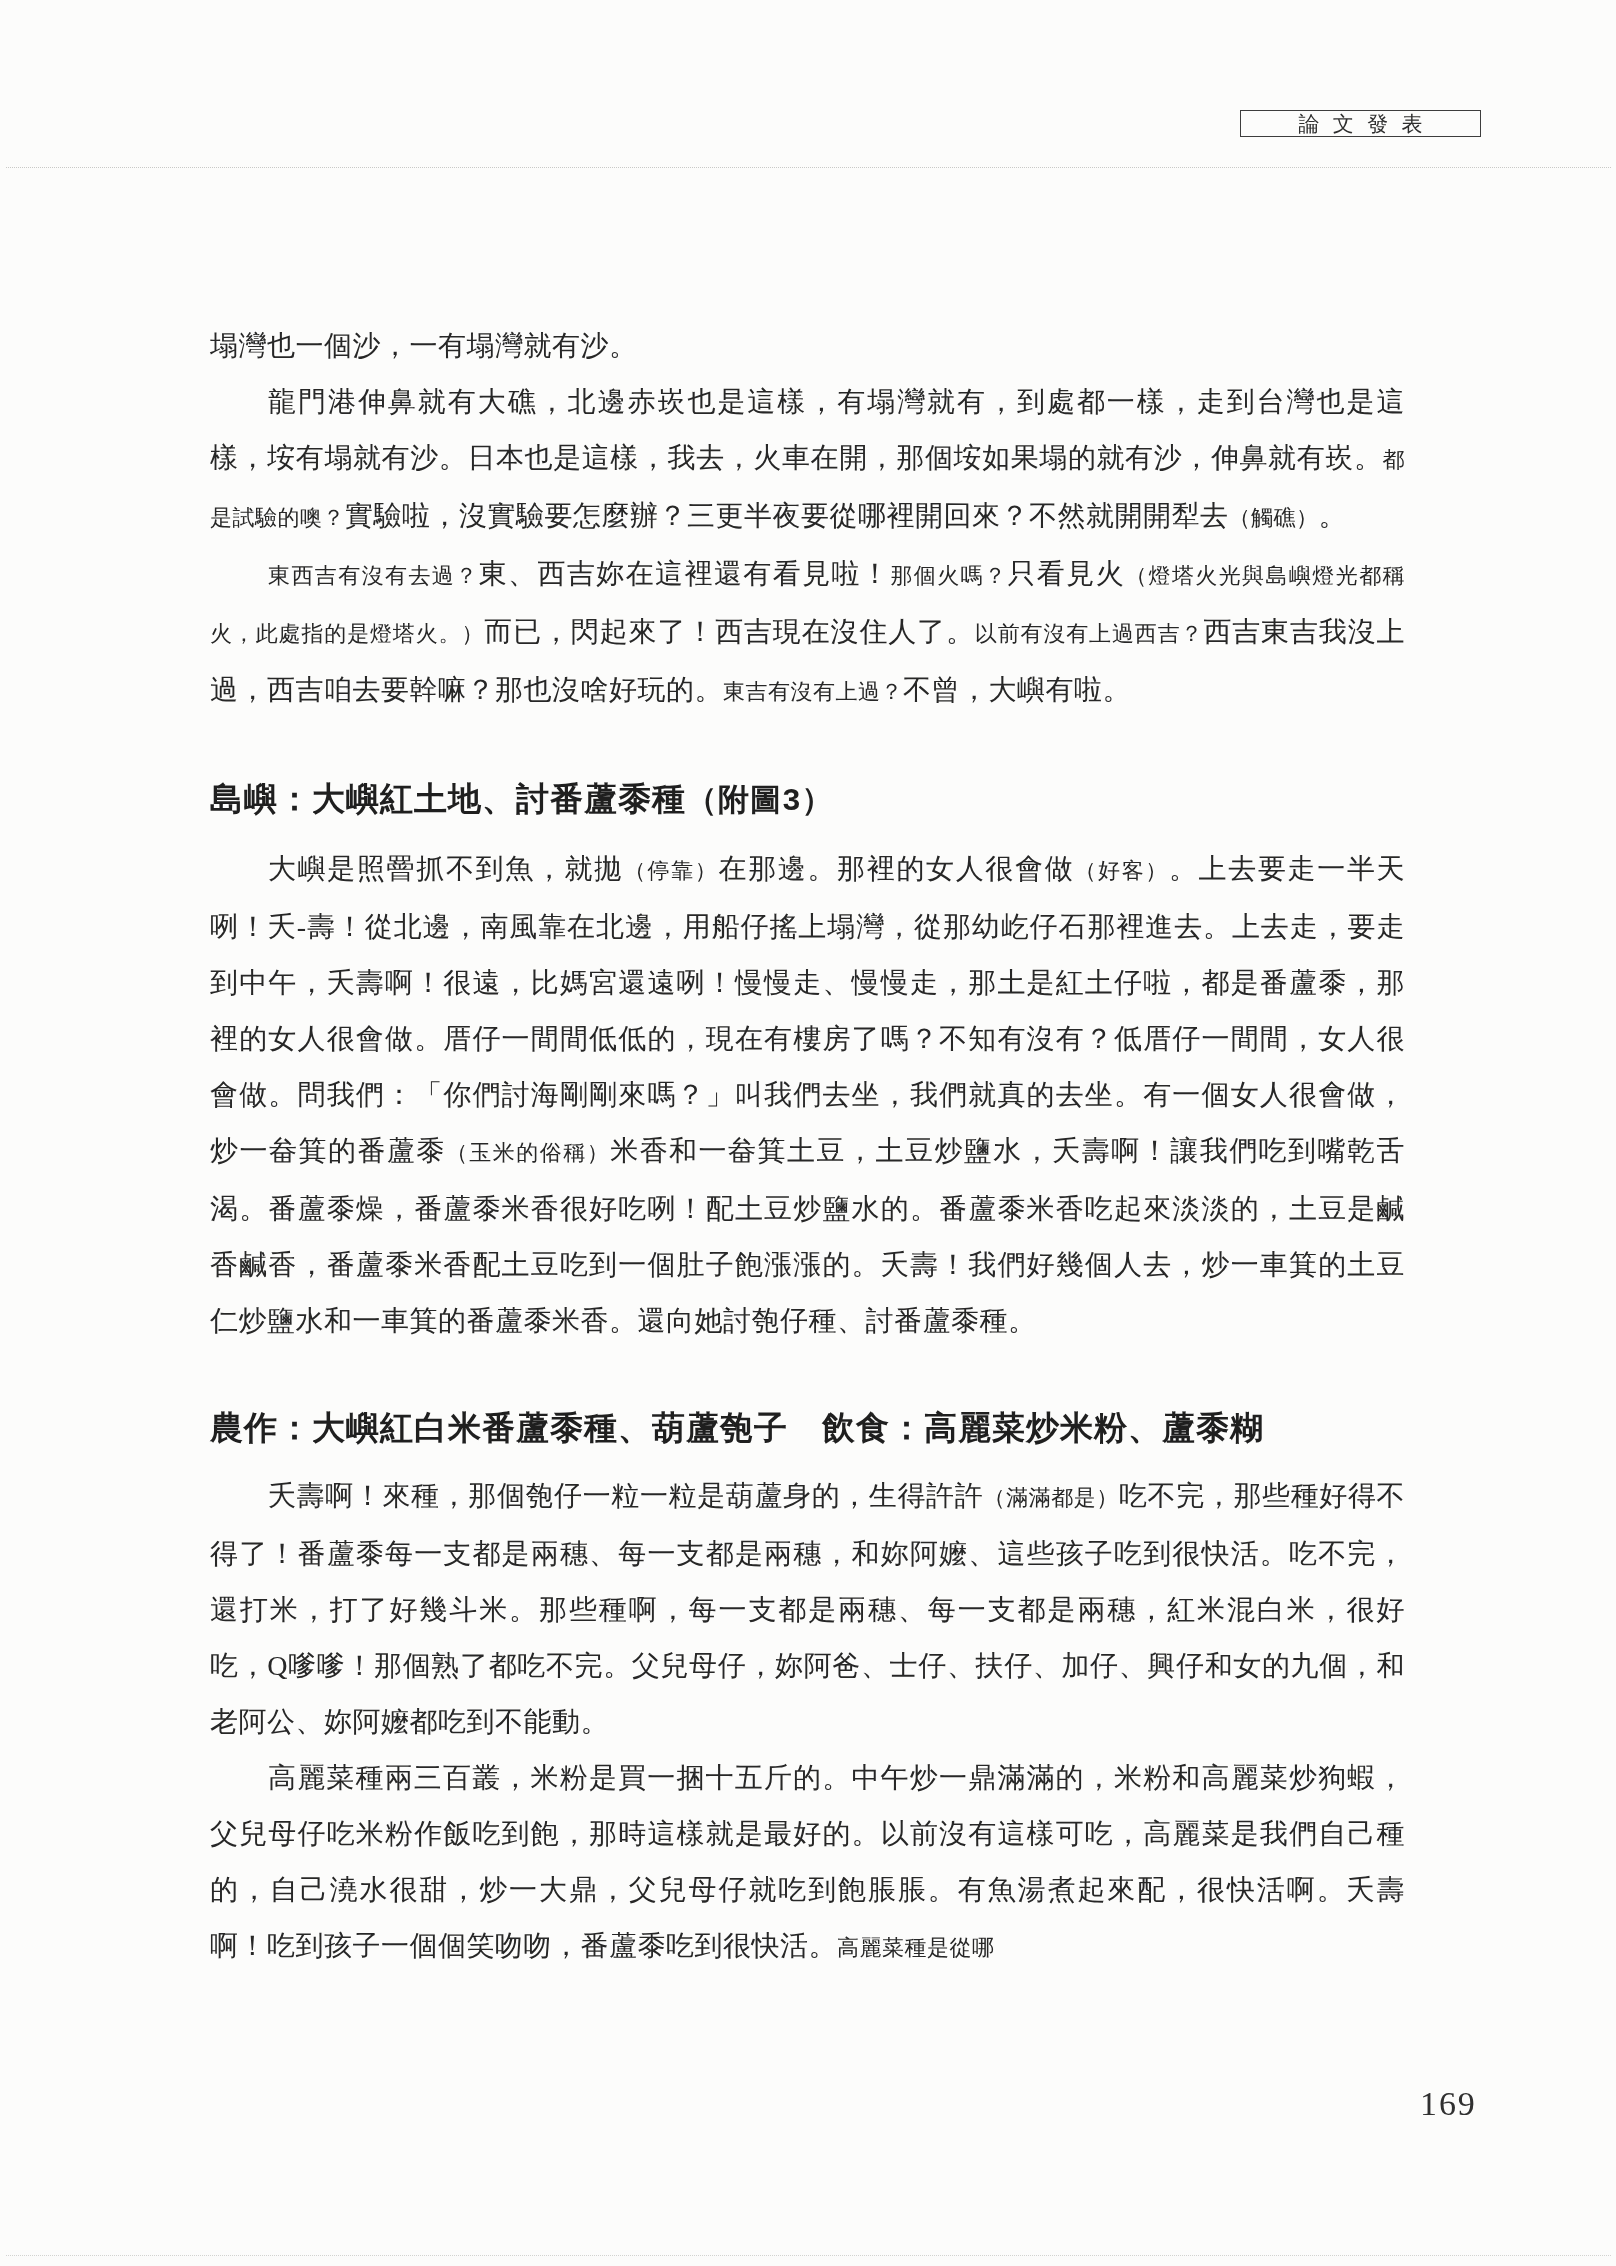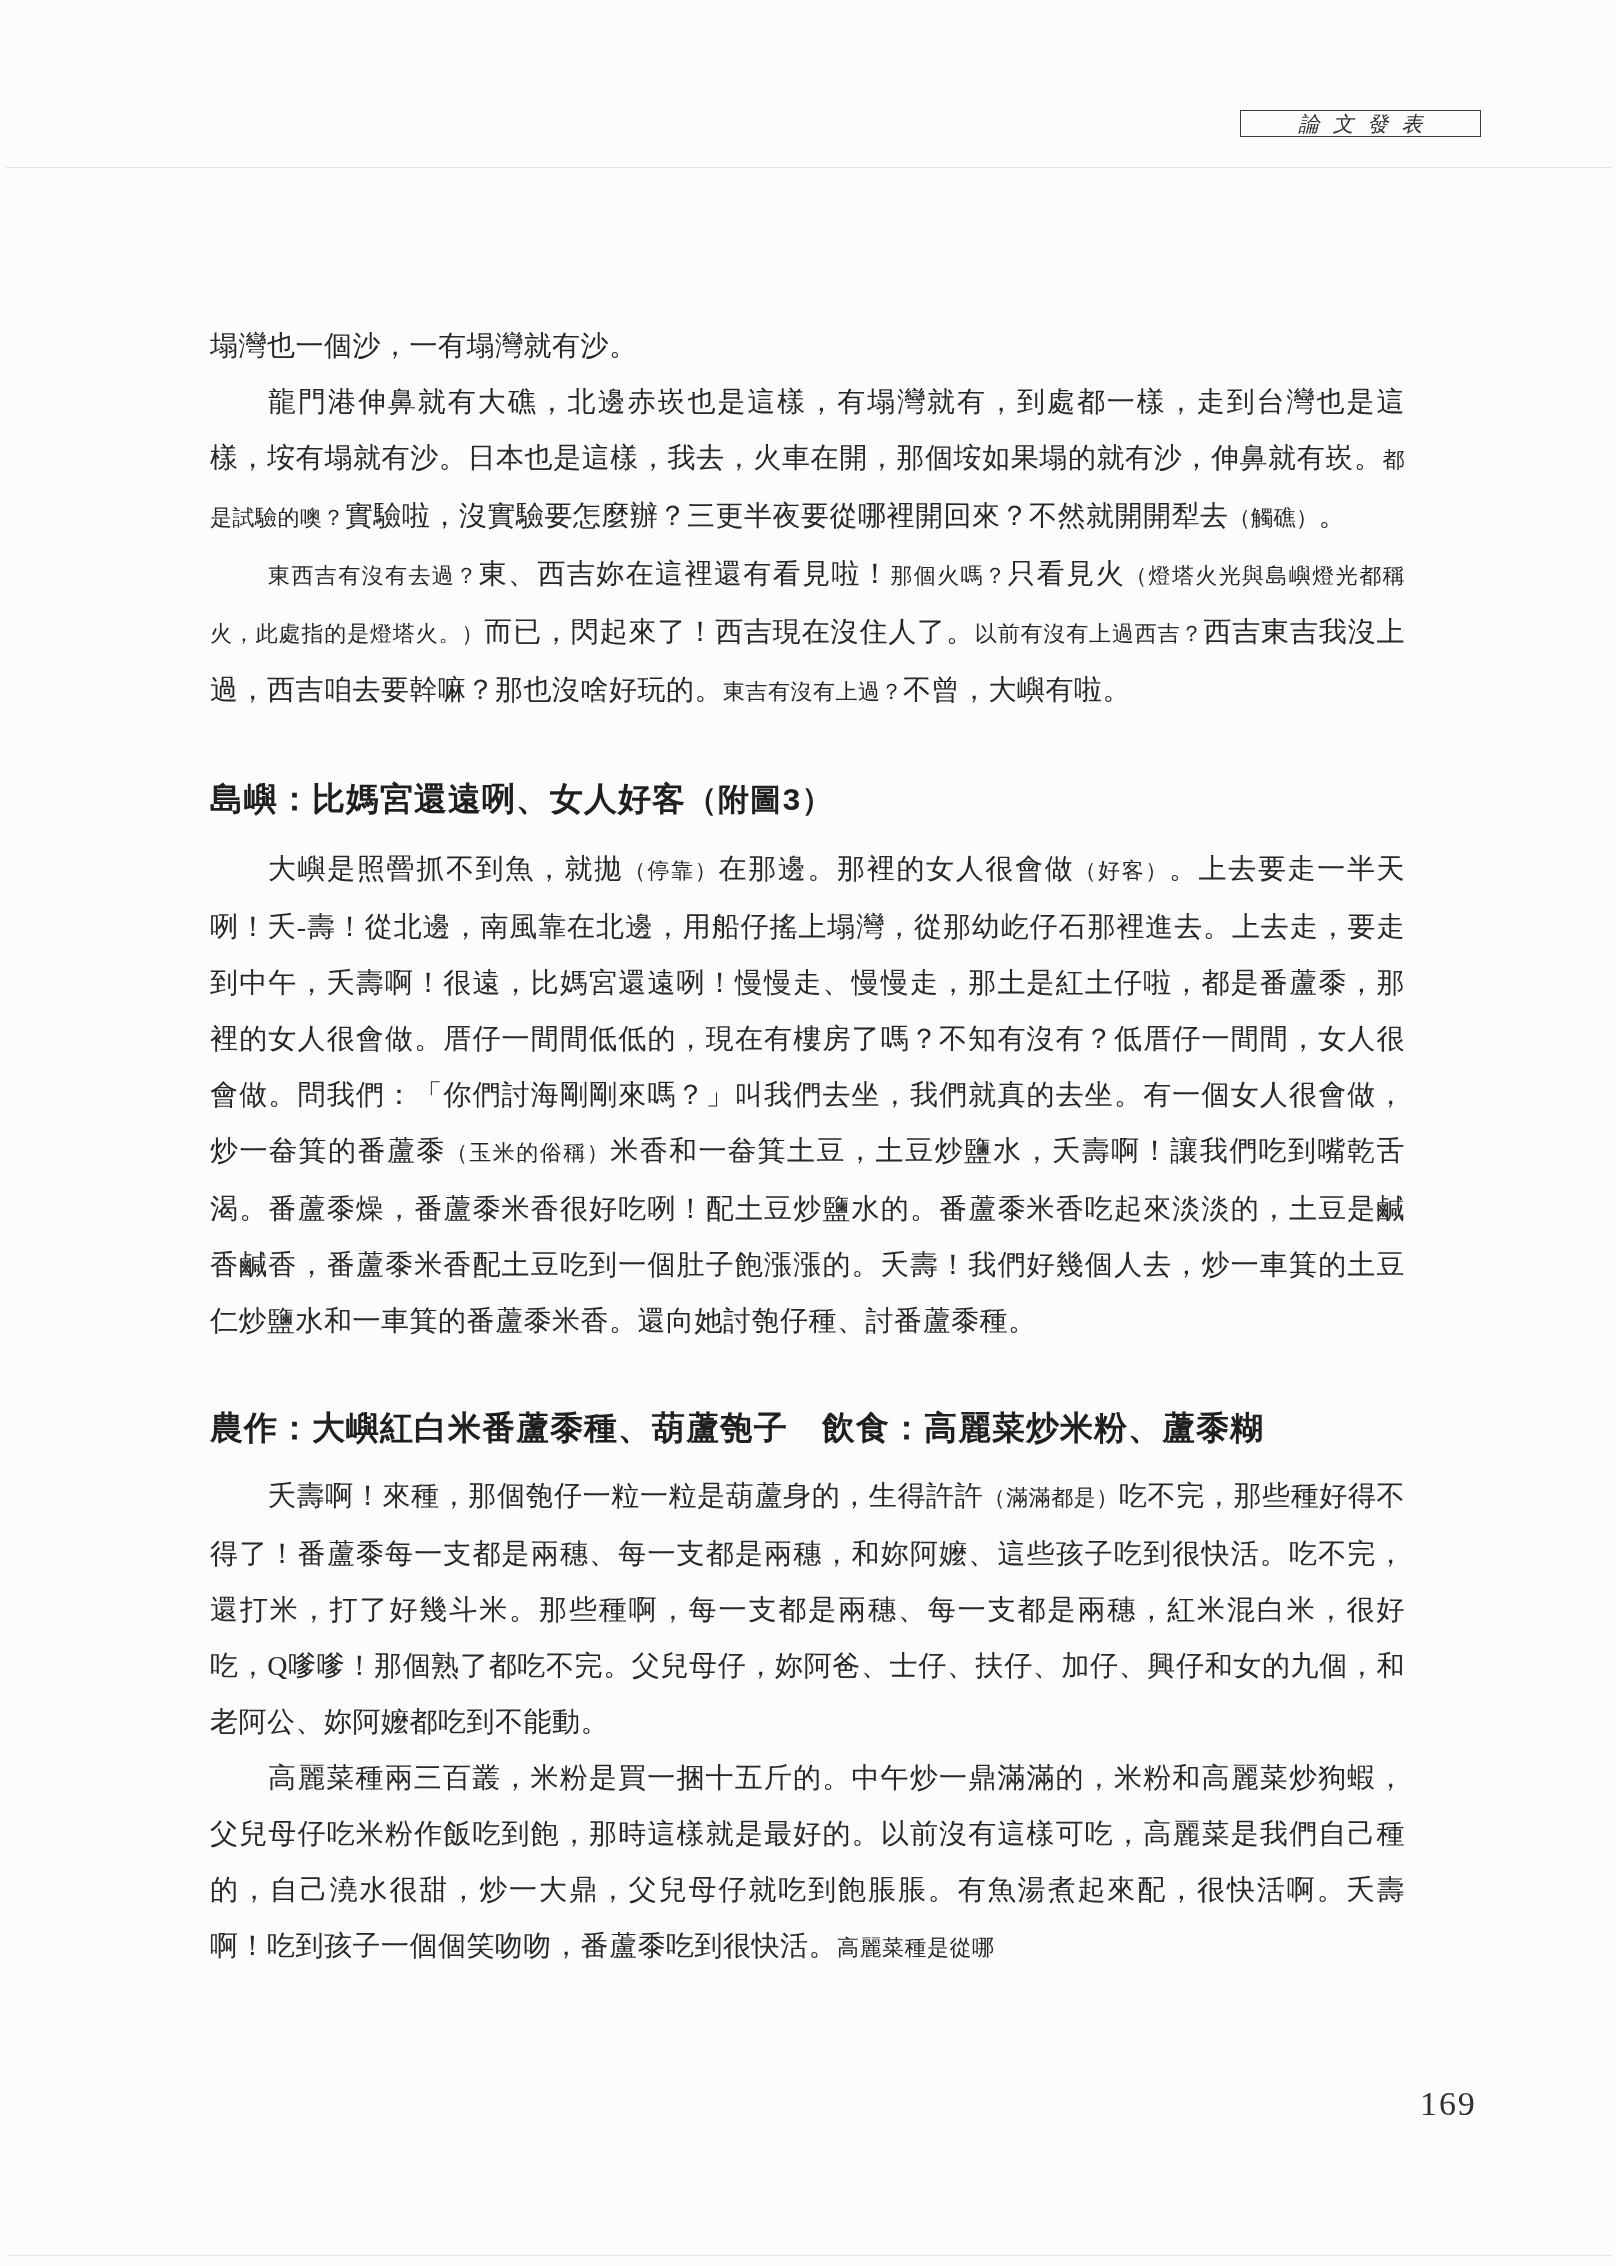--- a/index.html
+++ b/index.html
@@ -29,21 +29,20 @@
     display: flex;
     align-items: center;
     justify-content: center;
   }
   .header-box .running-title {
     font-size: 21px;
     letter-spacing: 13.3px;
     padding-left: 13.3px; 
     color: #2e2e2e;
     white-space: nowrap;
-    font-style: italic;
   }
   .rule-top {
     position: absolute;
     left: 5.7px;
     right: 5.7px;
     top: 167px;
     border-top: 1.9px dotted #c9c9c7;
   }
   .rule-bottom {
     position: absolute;
@@ -99,21 +98,21 @@
   <div class="header-box">
     <span class="running-title">論文發表</span>
   </div>
 
   <div class="rule-top"></div>
 
   <main class="doc-body" id="doc-body">
       <p class="para"><span class="seg-normal">塌灣也一個沙，一有塌灣就有沙。</span></p>
       <p class="para indent"><span class="seg-normal">龍門港伸鼻就有大礁，北邊赤崁也是這樣，有塌灣就有，到處都一樣，走到台灣也是這樣，垵有塌就有沙。日本也是這樣，我去，火車在開，那個垵如果塌的就有沙，伸鼻就有崁。</span><span class="seg-small">都是試驗的噢？</span><span class="seg-normal">實驗啦，沒實驗要怎麼辦？三更半夜要從哪裡開回來？不然就開開犁去</span><span class="seg-small">（觸礁）</span><span class="seg-normal">。</span></p>
       <p class="para indent"><span class="seg-small">東西吉有沒有去過？</span><span class="seg-normal">東、西吉妳在這裡還有看見啦！</span><span class="seg-small">那個火嗎？</span><span class="seg-normal">只看見火</span><span class="seg-small">（燈塔火光與島嶼燈光都稱火，此處指的是燈塔火。）</span><span class="seg-normal">而已，閃起來了！西吉現在沒住人了。</span><span class="seg-small">以前有沒有上過西吉？</span><span class="seg-normal">西吉東吉我沒上過，西吉咱去要幹嘛？那也沒啥好玩的。</span><span class="seg-small">東吉有沒有上過？</span><span class="seg-normal">不曾，大嶼有啦。</span></p>
-      <h2 class="heading"><span class="seg-normal">島嶼：比媽宮還遠咧、女人好客</span><span class="seg-small">（附圖3）</span></h2>
+      <h2 class="heading"><span class="seg-normal">島嶼：大嶼紅土地、討番蘆黍種</span><span class="seg-small">（附圖3）</span></h2>
       <p class="para indent"><span class="seg-normal">大嶼是照罾抓不到魚，就拋</span><span class="seg-small">（停靠）</span><span class="seg-normal">在那邊。那裡的女人很會做</span><span class="seg-small">（好客）</span><span class="seg-normal">。上去要走一半天咧！夭-壽！從北邊，南風靠在北邊，用船仔搖上塌灣，從那幼屹仔石那裡進去。上去走，要走到中午，夭壽啊！很遠，比媽宮還遠咧！慢慢走、慢慢走，那土是紅土仔啦，都是番蘆黍，那裡的女人很會做。厝仔一間間低低的，現在有樓房了嗎？不知有沒有？低厝仔一間間，女人很會做。問我們：「你們討海剛剛來嗎？」叫我們去坐，我們就真的去坐。有一個女人很會做，炒一畚箕的番蘆黍</span><span class="seg-small">（玉米的俗稱）</span><span class="seg-normal">米香和一畚箕土豆，土豆炒鹽水，夭壽啊！讓我們吃到嘴乾舌渴。番蘆黍燥，番蘆黍米香很好吃咧！配土豆炒鹽水的。番蘆黍米香吃起來淡淡的，土豆是鹹香鹹香，番蘆黍米香配土豆吃到一個肚子飽漲漲的。夭壽！我們好幾個人去，炒一車箕的土豆仁炒鹽水和一車箕的番蘆黍米香。還向她討匏仔種、討番蘆黍種。</span></p>
       <h2 class="heading"><span class="seg-normal">農作：大嶼紅白米番蘆黍種、葫蘆匏子　飲食：高麗菜炒米粉、蘆黍糊</span></h2>
       <p class="para indent"><span class="seg-normal">夭壽啊！來種，那個匏仔一粒一粒是葫蘆身的，生得許許</span><span class="seg-small">（滿滿都是）</span><span class="seg-normal">吃不完，那些種好得不得了！番蘆黍每一支都是兩穗、每一支都是兩穗，和妳阿嬤、這些孩子吃到很快活。吃不完，還打米，打了好幾斗米。那些種啊，每一支都是兩穗、每一支都是兩穗，紅米混白米，很好吃，Q嗲嗲！那個熟了都吃不完。父兒母仔，妳阿爸、士仔、扶仔、加仔、興仔和女的九個，和老阿公、妳阿嬤都吃到不能動。</span></p>
       <p class="para indent"><span class="seg-normal">高麗菜種兩三百叢，米粉是買一捆十五斤的。中午炒一鼎滿滿的，米粉和高麗菜炒狗蝦，父兒母仔吃米粉作飯吃到飽，那時這樣就是最好的。以前沒有這樣可吃，高麗菜是我們自己種的，自己澆水很甜，炒一大鼎，父兒母仔就吃到飽脹脹。有魚湯煮起來配，很快活啊。夭壽啊！吃到孩子一個個笑吻吻，番蘆黍吃到很快活。</span><span class="seg-small">高麗菜種是從哪</span></p>
     </main>
 
   <div class="page-number">169</div>
 
   <div class="rule-bottom"></div>
 

